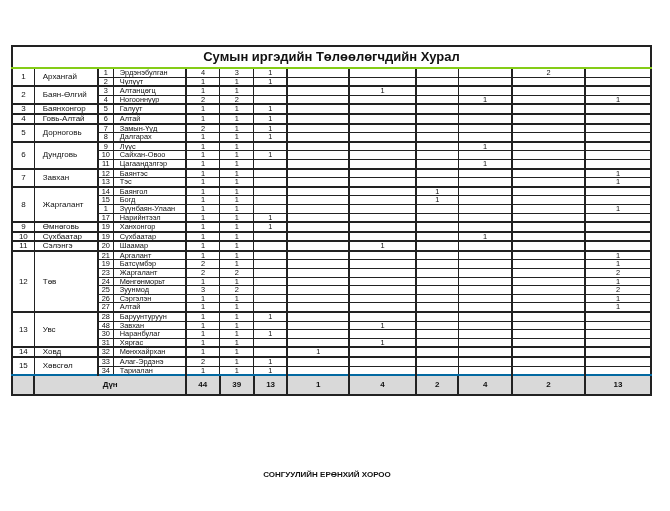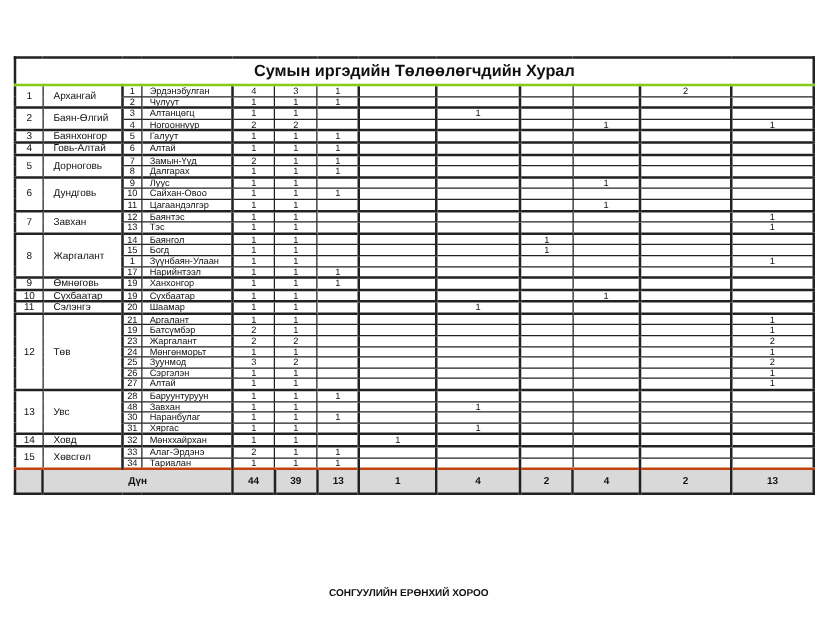--- a/index.html
+++ b/index.html
@@ -9,21 +9,21 @@
          table-layout:fixed; width:641px; border:2px solid #222; }
   #tbl td { border:1px solid #222; padding:0; font-size:7.4px; line-height:7.6px;
             height:7.6px; overflow:hidden; white-space:nowrap; }
   #tbl td.num { text-align:center; }
   #tbl td.pnum { text-align:center; font-size:8px; }
   #tbl td.pname { padding-left:8px; font-size:8px;margin-left:21px; }
   #tbl td.snum { text-align:center; border-right:1px solid #222; }
   #tbl td.sname { padding-left:6px; }
   #tbl tr.title td { height:20px; text-align:center; font-weight:bold; font-size:13px; border-bottom:2px solid #84cc16; }
   #tbl tr.prov-start td { border-top:2px solid #222; }
-  #tbl tr.total td { background:#d9d9d9; font-weight:bold; font-size:8px; height:18px; border-top:2px solid #c2410c; text-align:center; }
+  #tbl tr.total td { background:#d9d9d9; font-weight:bold; font-size:8px; height:18px; border-top:2px solid #0369a1; text-align:center; }
   #tbl td.thick-l { border-left:2px solid #222; }
   #footer { position:absolute; left:0; width:654px; top:470px; text-align:center; font-size:8px; font-weight:bold; }
 </style>
 </head>
 <body>
 
 <table id="tbl">
   <colgroup>
     <col style="width:22px">
       <col style="width:63px">

